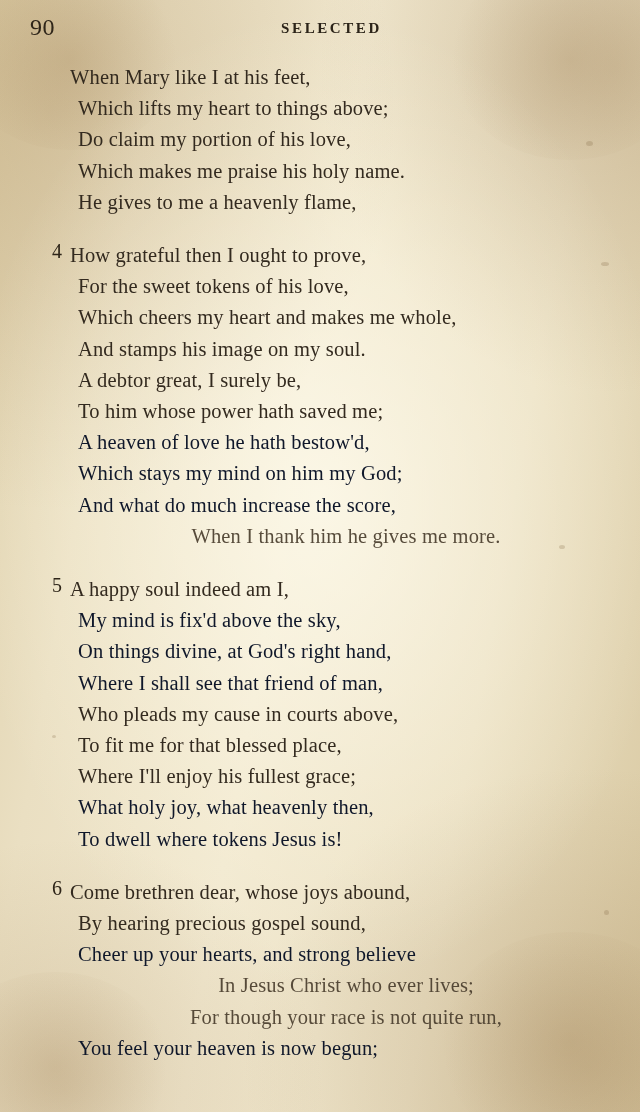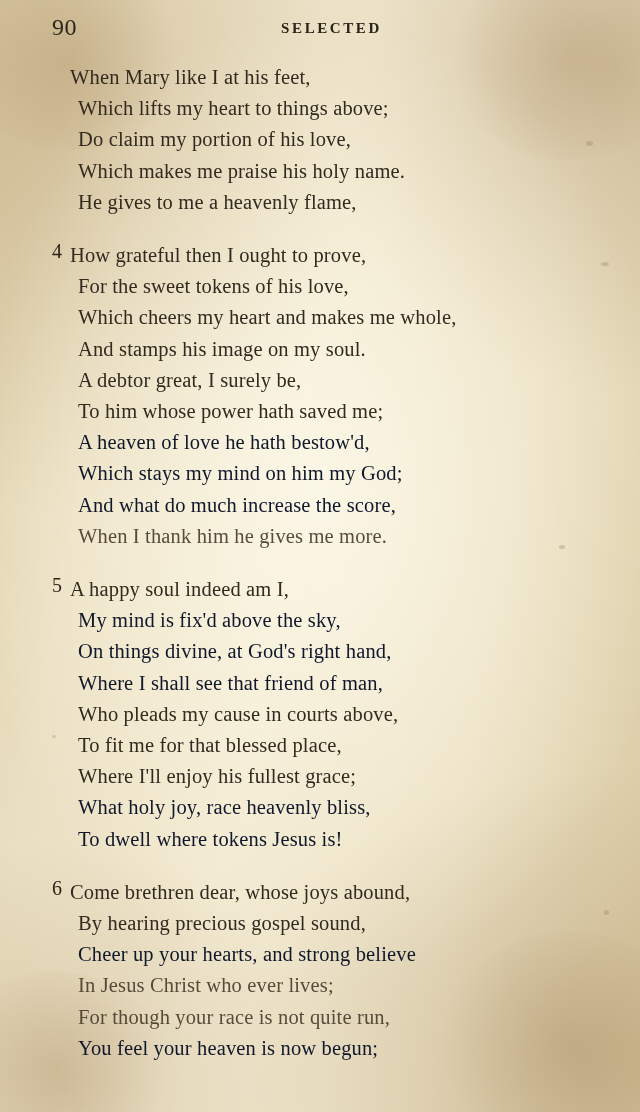--- a/index.html
+++ b/index.html
@@ -42,21 +42,21 @@
     position: relative;
     z-index: 3;
     padding: 0;
   }
   .header {
     position: relative;
     height: 46px;
   }
   .folio {
     position: absolute;
-    left: 52px;
+    left: 30px;
     top: 14px;
     font-size: 24px;
     color: #2e2519;
     letter-spacing: 0.5px;
   }
   .running-head {
     position: absolute;
     left: 0;
     right: 0;
     top: 20px;
@@ -96,21 +96,21 @@
   }
   .line.first {
     margin-left: 0;
   }
   .line.indent {
     margin-left: 8px;
   }
   
   .f1 { color: #332a1f; }
   .f2 { color: #0f172a; }
-  .f3 { color: #4a3e2e; opacity: 0.92; }
+  .f3 { color: #4a3e2e; opacity: 0.92; text-align: center; }
 </style>
 </head>
 <body>
 
 <div class="page"></div>
 
 <div class="stain" style="left:-40px; top:-30px; width:220px; height:180px;"></div>
 <div class="stain" style="right:-50px; top:-40px; width:240px; height:200px;"></div>
 <div class="stain" style="right:-60px; bottom:-40px; width:260px; height:220px;"></div>
 <div class="stain" style="left:-60px; bottom:-50px; width:230px; height:190px;"></div>
@@ -159,21 +159,21 @@
     <div class="stanza">
       <div class="stanza-num">5</div>
       <div class="lines">
         <div class="line first f1">A happy soul indeed am I,</div>
         <div class="line indent f2">My mind is fix'd above the sky,</div>
         <div class="line indent f2">On things divine, at God's right hand,</div>
         <div class="line indent f2">Where I shall see that friend of man,</div>
         <div class="line indent f1">Who pleads my cause in courts above,</div>
         <div class="line indent f1">To fit me for that blessed place,</div>
         <div class="line indent f1">Where I'll enjoy his fullest grace;</div>
-        <div class="line indent f2">What holy joy, race heavenly bliss,</div>
+        <div class="line indent f2">What holy joy, what heavenly then,</div>
         <div class="line indent f2">To dwell where tokens Jesus is!</div>
       </div>
     </div>
 
     <div class="stanza">
       <div class="stanza-num">6</div>
       <div class="lines">
         <div class="line first f1">Come brethren dear, whose joys abound,</div>
         <div class="line indent f1">By hearing precious gospel sound,</div>
         <div class="line indent f2">Cheer up your hearts, and strong believe</div>

